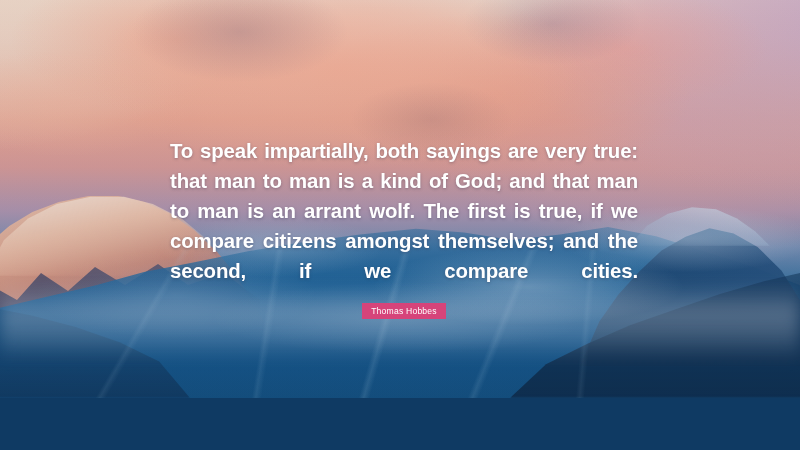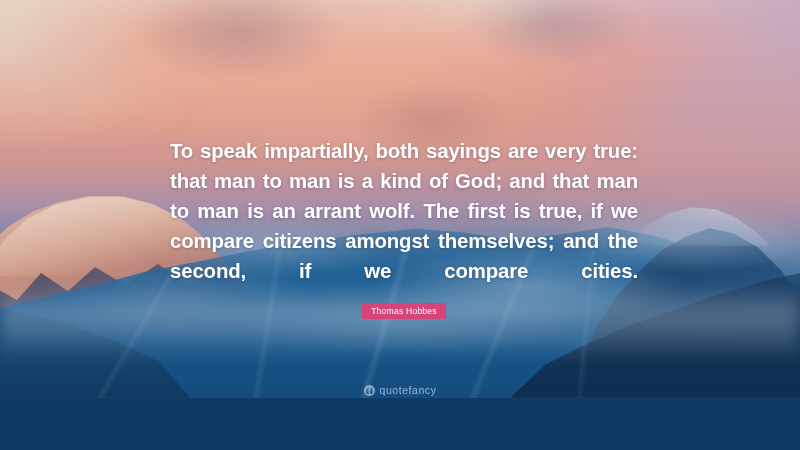--- a/index.html
+++ b/index.html
@@ -290,23 +290,15 @@
   <div class="bg-layer" id="scrim"></div>
 
   <div id="content">
 
     <div id="quote">To speak impartially, both sayings are very true: that man to man is a kind of God; and that man to man is an arrant wolf. The first is true, if we compare citizens amongst themselves; and the second, if we compare cities.</div>
 
     <div id="author-wrap">
       <span id="author-badge">Thomas Hobbes</span>
     </div>
 
-    <div id="watermark">
-      <span id="wm-icon">
-        <svg width="7" height="6" viewBox="0 0 7 6" aria-hidden="true">
-          <path d="M0 6V3.1C0 1.4 .9 .3 2.5 0l.4 .9C2 1.3 1.6 1.9 1.6 2.6h1.1V6H0zM4 6V3.1C4 1.4 4.9 .3 6.5 0l.4 .9C6 1.3 5.6 1.9 5.6 2.6h1.1V6H4z" fill="#2f6fa8"></path>
-        </svg>
-      </span>
-      <span id="wm-text">quotefancy</span>
-    </div>
 
   </div>
 </div>
 
 </body></html>

